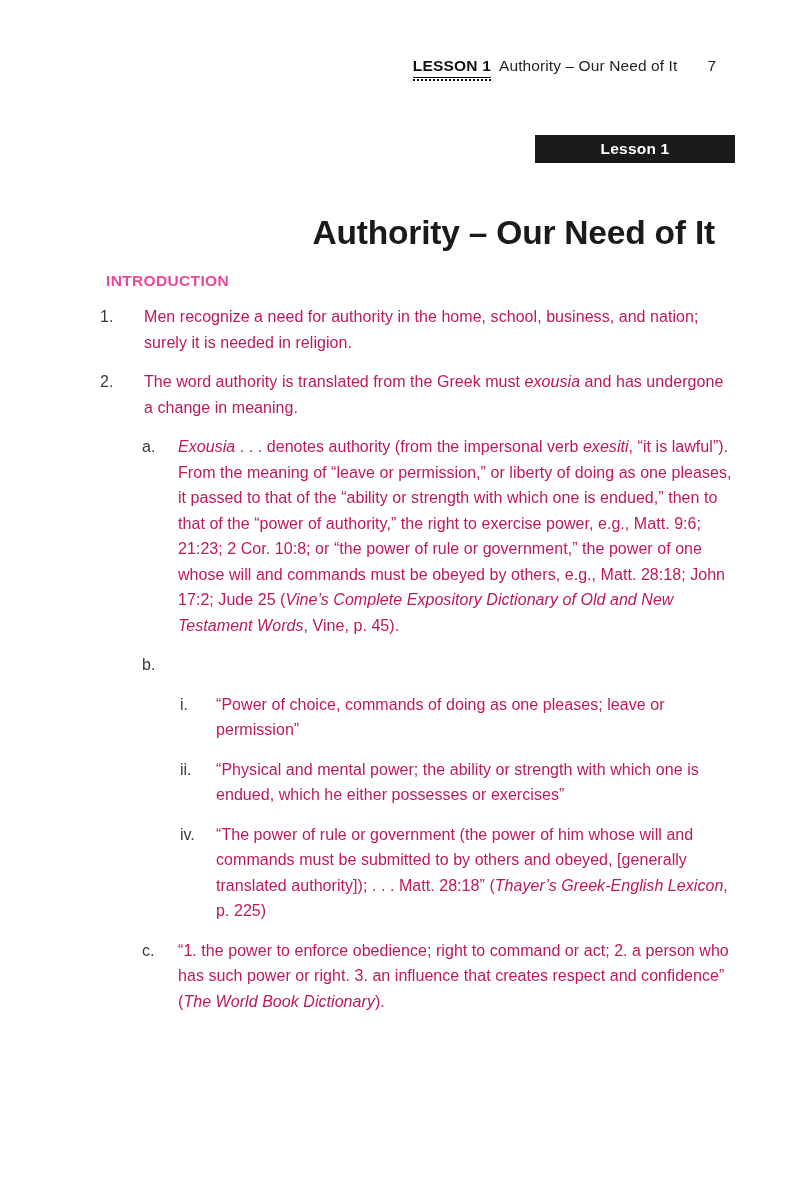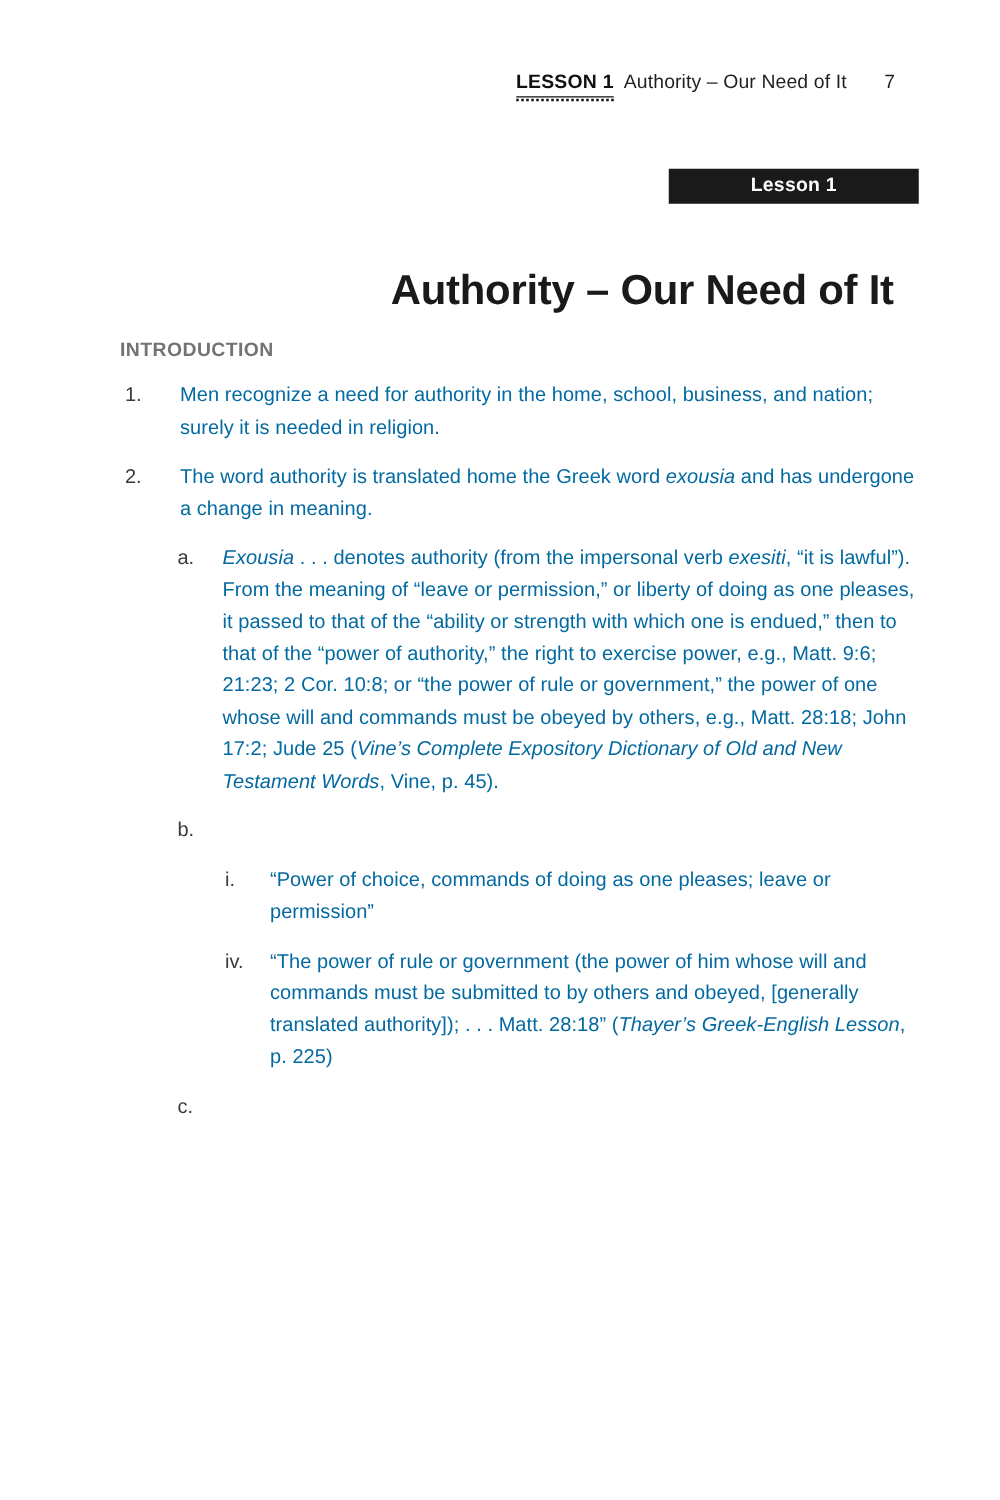--- a/index.html
+++ b/index.html
@@ -102,43 +102,43 @@
     position: absolute;
     top: 272px;
     left: 96px;
     width: 640px;
   }
 
   .section-heading {
     font-size: 15.5px;
     font-weight: bold;
     letter-spacing: 0.35px;
-    color: #737373;
-    margin: 0 0 14px 0;
+    color: #ec4899;
+    margin: 0 0 14px 10px;
   }
 
   
   .li {
     display: flex;
     align-items: flex-start;
     margin-bottom: 14px;
   }
   .li:last-child { margin-bottom: 0; }
 
   .marker {
     flex: 0 0 auto;
     color: #3a3a3a;
     font-size: 16px;
     line-height: 25.5px;
     text-align: left;
   }
 
   .itext {
     flex: 1 1 auto;
-    color: #0369a1;
+    color: #be185d;
     font-size: 16px;
     line-height: 25.5px;
     letter-spacing: 0.05px;
   }
 
   
   .lvl1 { padding-left: 4px; }
   .lvl1 > .marker { width: 44px; }
 
   
@@ -172,42 +172,47 @@
 
     <h2 class="section-heading">INTRODUCTION</h2>
 
     <div class="li lvl1">
       <span class="marker">1.</span>
       <span class="itext">Men recognize a need for authority in the home, school, business, and nation; surely it is needed in religion.</span>
     </div>
 
     <div class="li lvl1">
       <span class="marker">2.</span>
-      <span class="itext"><span>The word authority is translated home the Greek word </span><i>exousia</i><span> and has undergone a change in meaning.</span></span>
+      <span class="itext"><span>The word authority is translated from the Greek must </span><i>exousia</i><span> and has undergone a change in meaning.</span></span>
     </div>
 
     <div class="li lvl2">
       <span class="marker">a.</span>
       <span class="itext"><i>Exousia</i><span> . . . denotes authority (from the impersonal verb </span><i>exesiti</i><span>, “it is lawful”). From the meaning of “leave or permission,” or liberty of doing as one pleases, it passed to that of the “ability or strength with which one is endued,” then to that of the “power of authority,” the right to exercise power, e.g., Matt. 9:6; 21:23; 2 Cor. 10:8; or “the power of rule or government,” the power of one whose will and commands must be obeyed by others, e.g., Matt. 28:18; John 17:2; Jude 25 (</span><i>Vine’s Complete Expository Dictionary of Old and New Testament Words</i><span>, Vine, p. 45).</span></span>
     </div>
 
     <div class="li lvl2">
       <span class="marker">b.</span>
     </div>
 
     <div class="li lvl3">
       <span class="marker">i.</span>
       <span class="itext">“Power of choice, commands of doing as one pleases; leave or permission”</span>
     </div>
 
+    <div class="li lvl3">
+      <span class="marker">ii.</span>
+      <span class="itext">“Physical and mental power; the ability or strength with which one is endued, which he either possesses or exercises”</span>
+    </div>
 
 
     <div class="li lvl3">
       <span class="marker">iv.</span>
-      <span class="itext"><span>“The power of rule or government (the power of him whose will and commands must be submitted to by others and obeyed, [generally translated authority]); . . . Matt. 28:18” (</span><i>Thayer’s Greek-English Lesson</i><span>, p. 225)</span></span>
+      <span class="itext"><span>“The power of rule or government (the power of him whose will and commands must be submitted to by others and obeyed, [generally translated authority]); . . . Matt. 28:18” (</span><i>Thayer’s Greek-English Lexicon</i><span>, p. 225)</span></span>
     </div>
 
     <div class="li lvl2">
       <span class="marker">c.</span>
+      <span class="itext"><span>“1. the power to enforce obedience; right to command or act; 2. a person who has such power or right. 3. an influence that creates respect and confidence” (</span><i>The World Book Dictionary</i><span>).</span></span>
     </div>
 
   </div>
 </div>
 
 </body></html>

